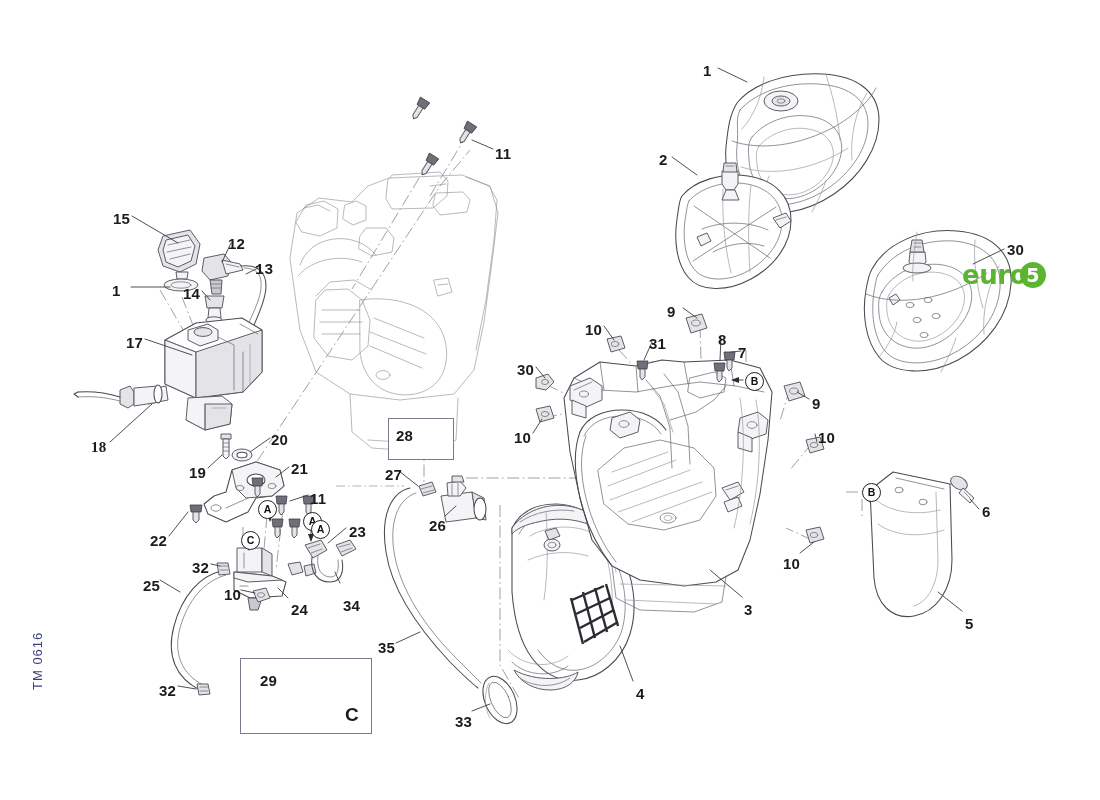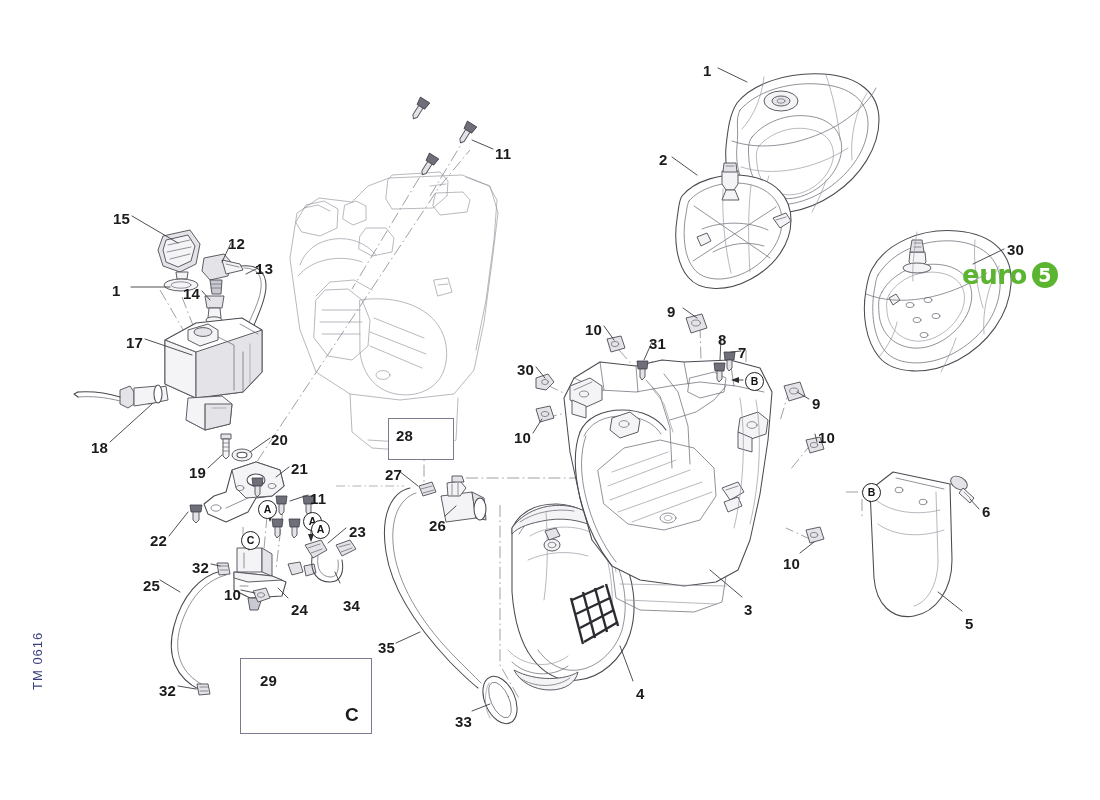--- a/index.html
+++ b/index.html
@@ -51,21 +51,20 @@
     transform:rotate(-90deg);
     transform-origin:left top;
     white-space:nowrap;
   }
   #euro5{
     position:absolute;
     left:962px;top:262px;
     display:flex;align-items:flex-start;
     line-height:1;
     user-select:none;
-    gap:12px;
   }
   #euro5 .eu-text{
     font-family:"DejaVu Sans", sans-serif;
     font-weight:bold;
     font-size:26px;
     color:#5cb531;
     letter-spacing:-0.5px;
   }
   #euro5 .eu-badge{
     width:26px;height:26px;border-radius:50%;
@@ -683,21 +682,21 @@
       <div class="callout" style="left: 126px; top: 335px;">17</div>
       <div class="callout" style="left: 667px; top: 304px;">9</div>
       <div class="callout" style="left: 585px; top: 322px;">10</div>
       <div class="callout" style="left: 649px; top: 336px;">31</div>
       <div class="callout" style="left: 718px; top: 332px;">8</div>
       <div class="callout" style="left: 738px; top: 345px;">7</div>
       <div class="callout" style="left: 517px; top: 362px;">30</div>
       <div class="callout" style="left: 812px; top: 396px;">9</div>
       <div class="callout" style="left: 514px; top: 430px;">10</div>
       <div class="callout" style="left: 818px; top: 430px;">10</div>
-      <div class="callout" style="left: 91px; top: 440px;">18</div>
+      <div class="callout" style="left: 91px; top: 440px; font-family: Liberation Serif, serif;">18</div>
       <div class="callout" style="left: 396px; top: 428px;">28</div>
       <div class="callout" style="left: 271px; top: 432px;">20</div>
       <div class="callout" style="left: 189px; top: 465px;">19</div>
       <div class="callout" style="left: 291px; top: 461px; text-align: right;">21</div>
       <div class="callout" style="left: 385px; top: 467px; text-align: center;">27</div>
       <div class="callout" style="left: 310px; top: 491px;">11</div>
       <div class="callout" style="left: 982px; top: 504px;">6</div>
       <div class="callout" style="left: 429px; top: 518px;">26</div>
       <div class="callout" style="left: 349px; top: 524px;">23</div>
       <div class="callout" style="left: 150px; top: 533px;">22</div>

